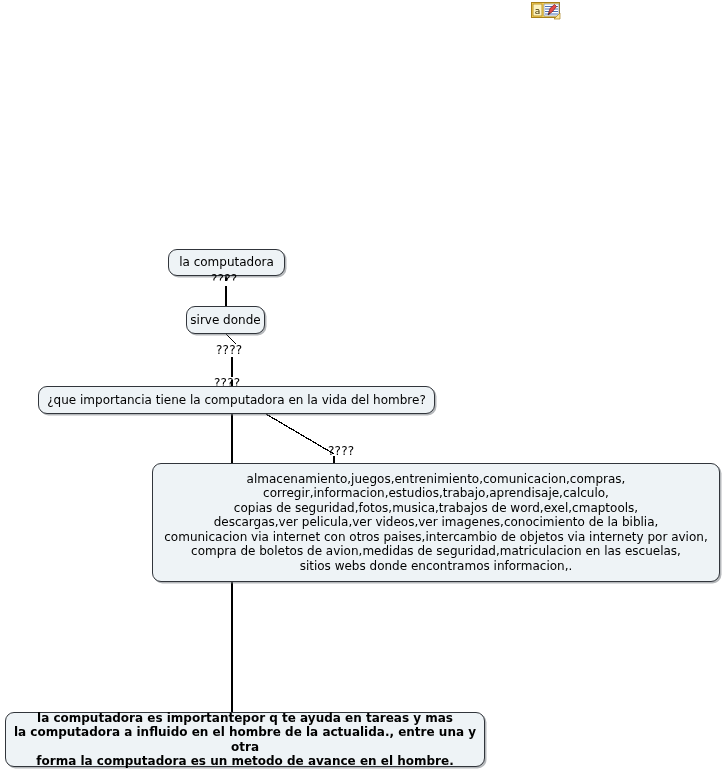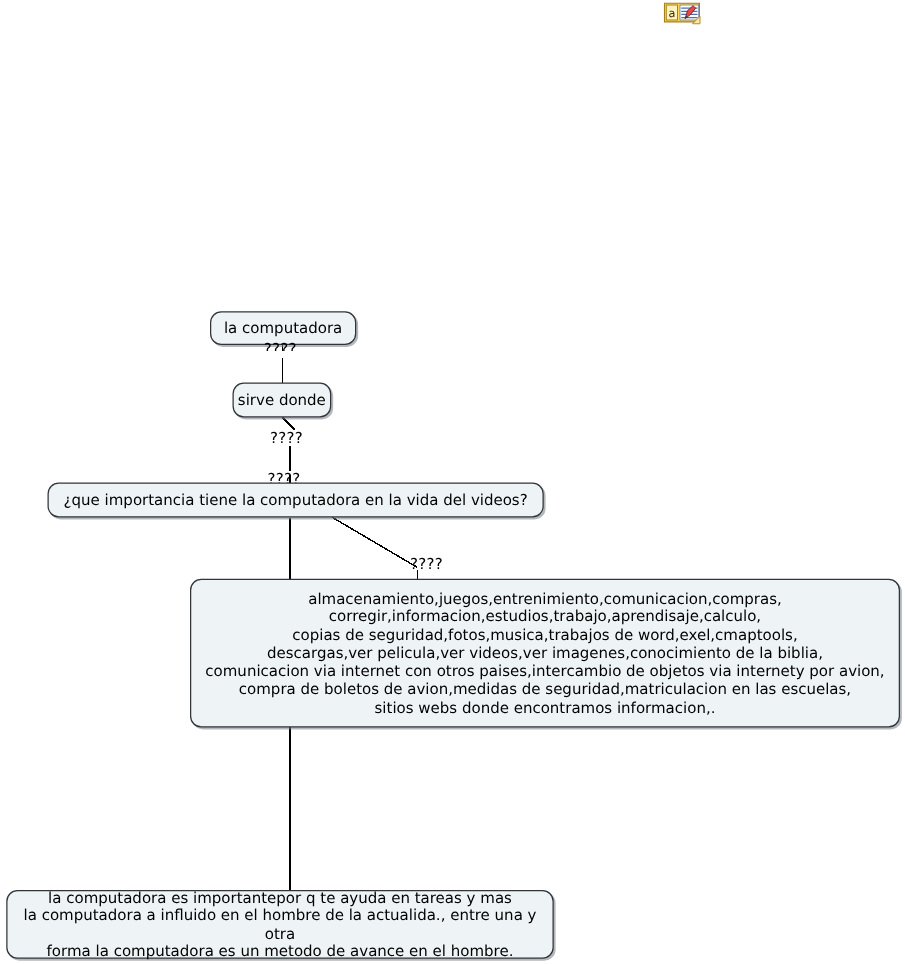--- a/index.html
+++ b/index.html
@@ -115,34 +115,34 @@
 
   <div class="node" style="left:168px; top:249px; width:117px; height:27px;">
     <span>la computadora</span>
   </div>
 
   <div class="node" style="left:186px; top:306px; width:79px; height:28px;">
     <span>sirve donde</span>
   </div>
 
   <div class="node" style="left:38px; top:386px; width:397px; height:28px;">
-    <span>¿que importancia tiene la computadora en la vida del videos?</span>
+    <span>¿que importancia tiene la computadora en la vida del hombre?</span>
   </div>
 
   <div class="node" style="left:152px; top:463px; width:568px; height:119px;">
     <span>almacenamiento,juegos,entrenimiento,comunicacion,compras,
 corregir,informacion,estudios,trabajo,aprendisaje,calculo,
 copias de seguridad,fotos,musica,trabajos de word,exel,cmaptools,
 descargas,ver pelicula,ver videos,ver imagenes,conocimiento de la biblia,
 comunicacion via internet con  otros paises,intercambio  de objetos via internety por avion,
 compra de boletos de avion,medidas de seguridad,matriculacion en las escuelas,
 sitios webs donde encontramos informacion,.</span>
   </div>
 
-  <div class="node" style="left:5px; top:712px; width:438px; height:55px;">
+  <div class="node" style="left:5px; top:712px; width:480px; height:55px;font-weight:bold;">
     <span>la computadora es importantepor q te ayuda en tareas y mas
 la computadora a influido en el hombre de la actualida., entre una y otra
 forma la computadora es un metodo de avance en el hombre.</span>
   </div>
 
   <div class="link-label" style="left:211px; top:272px; height:9px; overflow:hidden;">
     <span>????</span>
   </div>
 
   <div class="link-label" style="left:216px; top:343px;">

